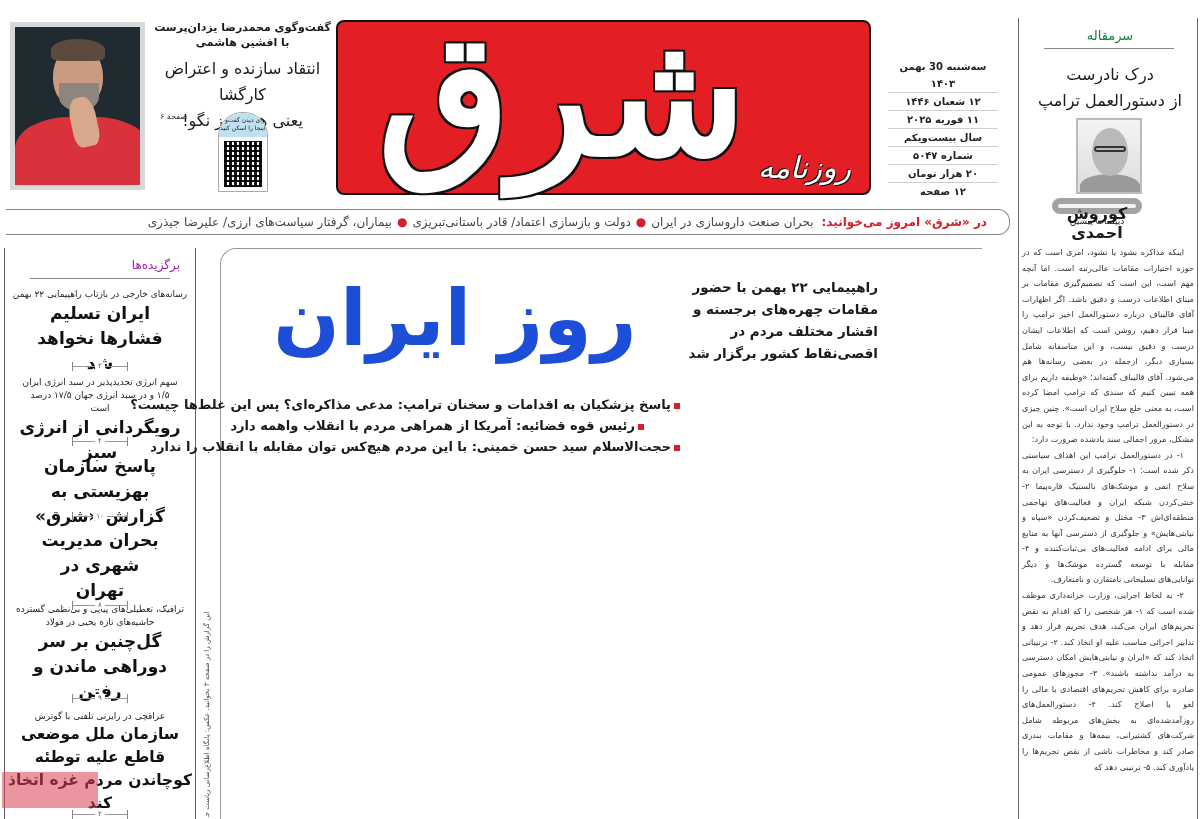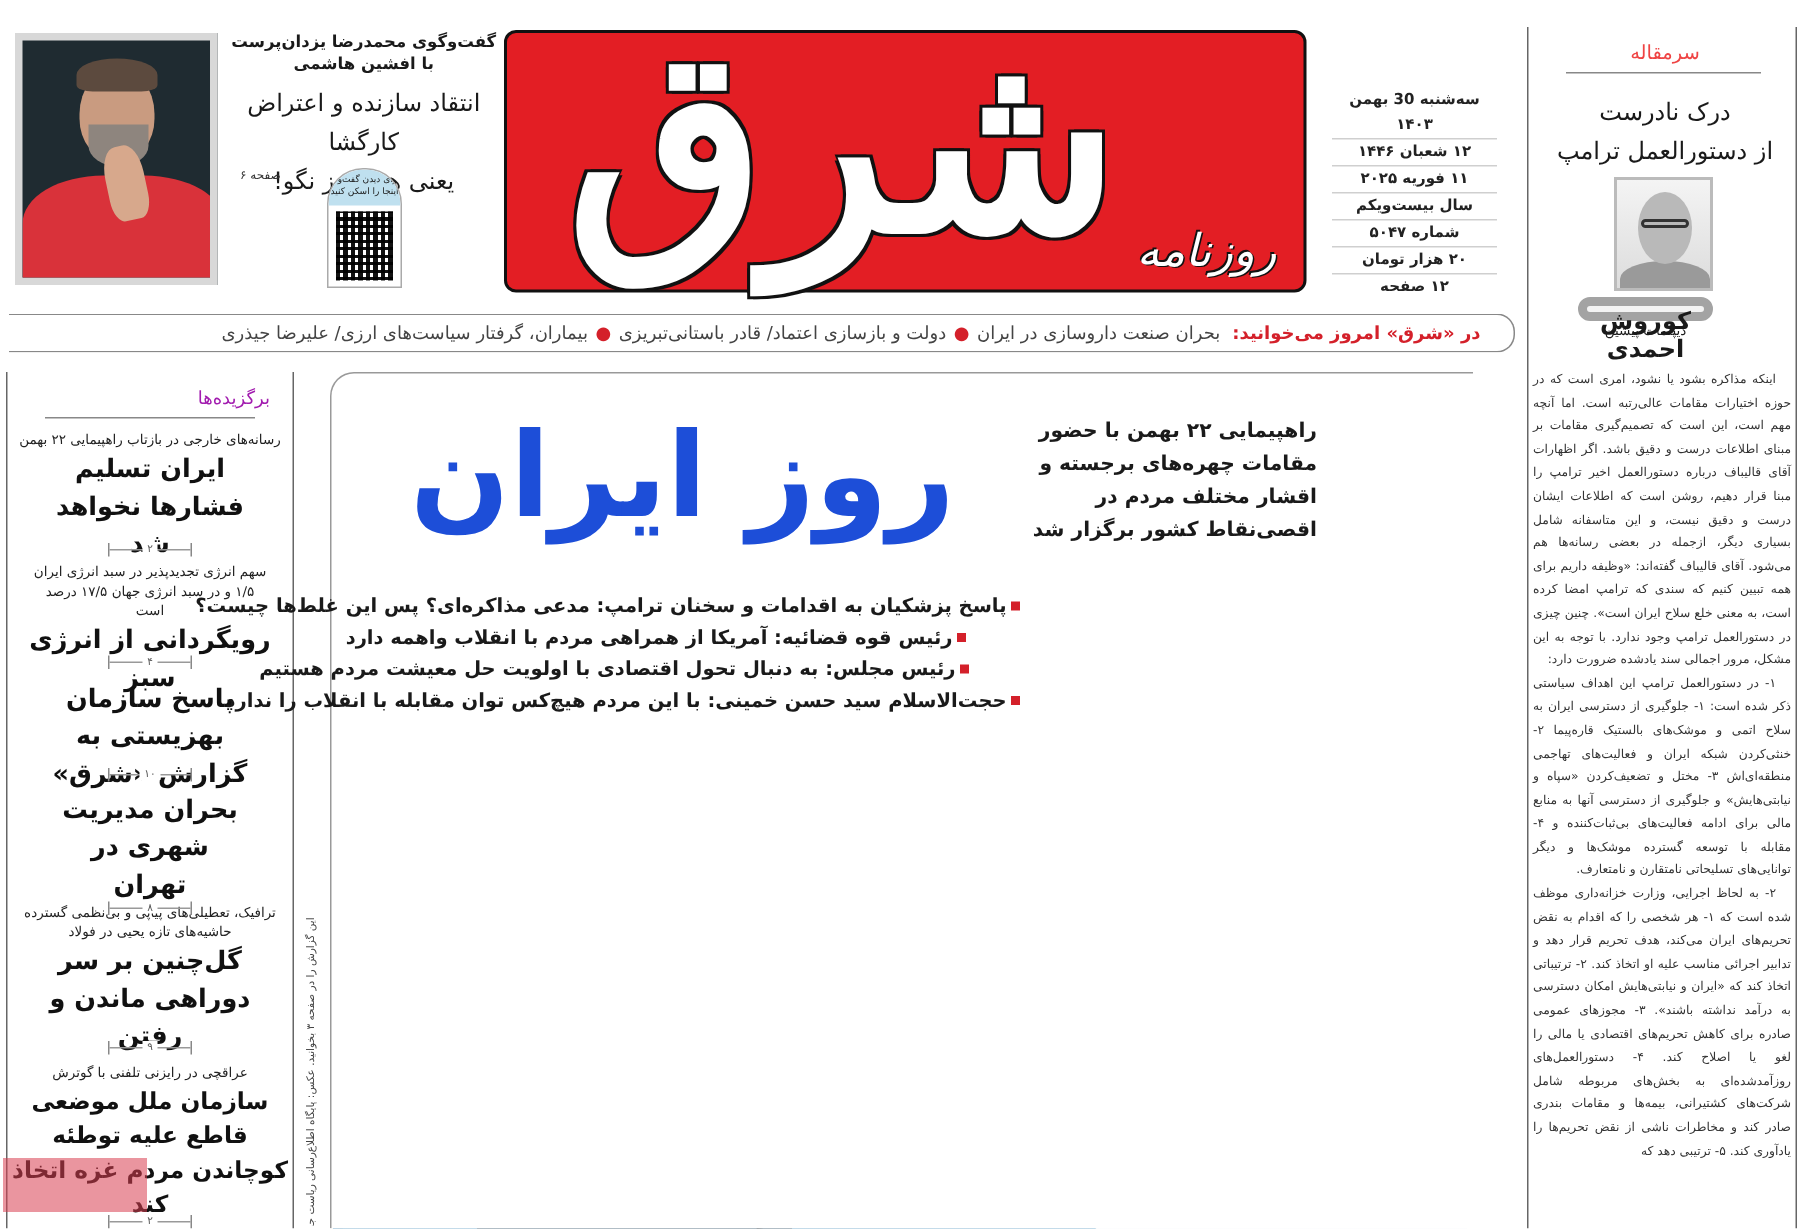--- a/index.html
+++ b/index.html
@@ -70,21 +70,21 @@
 
   
   .dateblock { left: 888px; top: 58px; width: 110px; text-align: center; }
   .dateblock .row { font-size: 10px; line-height: 17px; border-bottom: 1px solid #cfcfcf; font-weight: bold; color: #222; }
 
   
   .editorial-frame {
     left: 1018px; top: 18px; width: 180px; height: 801px;
     border-left: 1px solid #666; border-right: 1px solid #666;
   }
-  .editorial-label { left: 1040px; top: 28px; width: 140px; text-align: center; color: #ef4444; font-size: 13px; letter-spacing: 2px; }
+  .editorial-label { left: 1040px; top: 28px; width: 140px; text-align: center; color: #15803d; font-size: 13px; letter-spacing: 2px; }
   .ornament-line { height: 1px; background: #888; }
   .editorial-title { left: 1030px; top: 62px; width: 160px; text-align: center; font-size: 16px; line-height: 26px; }
   .editorial-photo {
     left: 1076px; top: 118px; width: 66px; height: 76px; border: 2px solid #bbb;
     background: linear-gradient(#f4f4f4, #dcdcdc); overflow: hidden;
   }
   .editorial-photo .face { position: absolute; left: 14px; top: 8px; width: 36px; height: 48px; border-radius: 50%; background: #b9b9b9; }
   .editorial-photo .glasses { position: absolute; left: 16px; top: 26px; width: 32px; height: 6px; border: 2px solid #333; border-radius: 3px; }
   .editorial-photo .shoulders { position: absolute; left: 2px; top: 54px; width: 60px; height: 24px; border-radius: 50% 50% 0 0; background: #9a9a9a; }
   .author-name {
@@ -345,17 +345,16 @@
   <div class="mic2"></div>
   <div class="mic-stand"></div>
 </div>
 
 <div class="abs main-headline">روز ایران</div>
 <div class="abs main-deck">راهپیمایی ۲۲ بهمن با حضور مقامات چهره‌های برجسته و اقشار مختلف مردم در اقصی‌نقاط کشور برگزار شد</div>
 
 <div class="abs bullets">
   <div class="b"><span class="sq"></span><span>پاسخ پزشکیان به اقدامات و سخنان ترامپ: مدعی مذاکره‌ای؟ پس این غلط‌ها چیست؟</span></div>
   <div class="b" style="padding-right:36px;"><span class="sq"></span><span>رئیس قوه قضائیه: آمریکا از همراهی مردم با انقلاب واهمه دارد</span></div>
-  <div class="b" style="padding-right:34px;"><span class="sq"></span><span>رئیس مجلس: به دنبال تحول اقتصادی با اولویت حل معیشت مردم هستیم</span></div>
   <div class="b"><span class="sq"></span><span>حجت‌الاسلام سید حسن خمینی: با این مردم هیچ‌کس توان مقابله با انقلاب را ندارد</span></div>
 </div>
 
 <div class="abs photo-credit">این گزارش را در صفحه ۳ بخوانید. عکس: پایگاه اطلاع‌رسانی ریاست جمهوری</div>
 
 </body></html>

